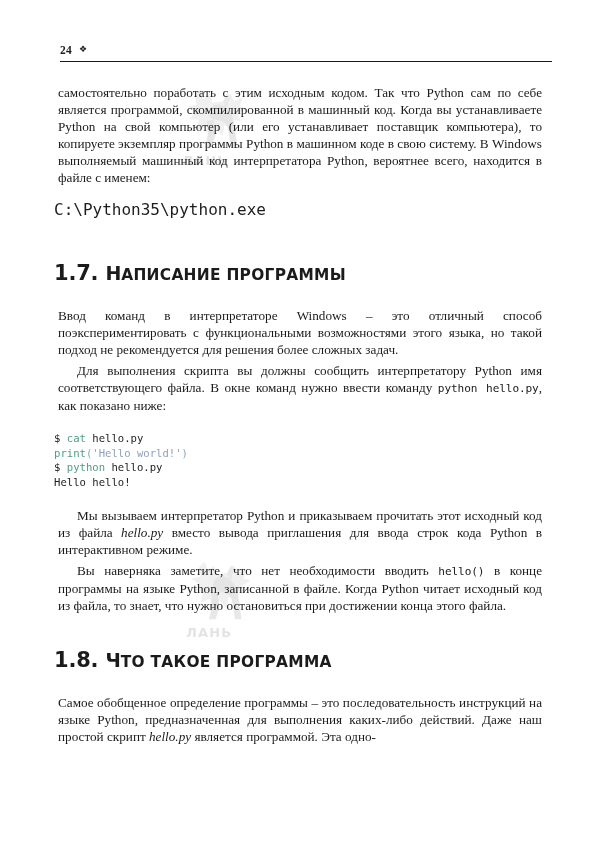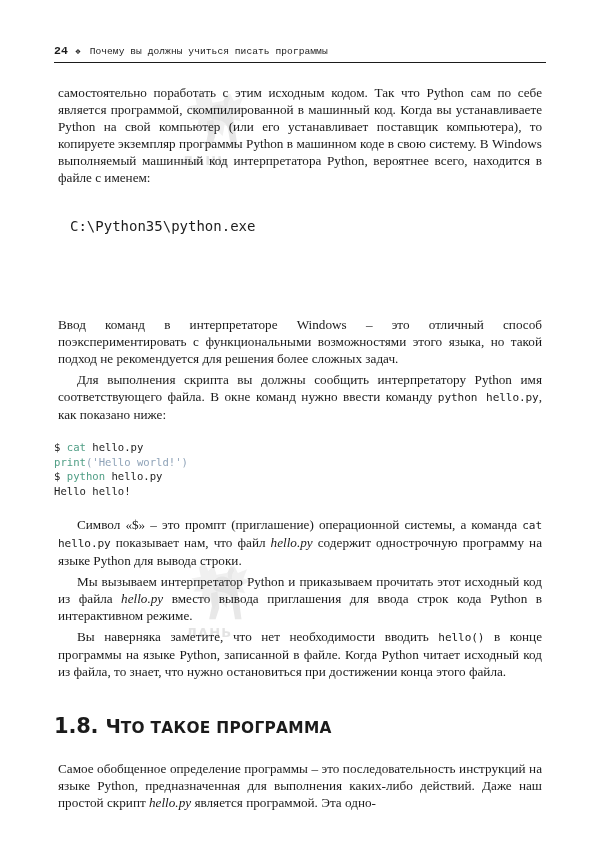--- a/index.html
+++ b/index.html
@@ -13,27 +13,27 @@
     height: 855px;
     background: #ffffff;
     overflow: hidden;
     font-family: "Liberation Serif", "DejaVu Serif", serif;
     color: #1a1a1a;
   }
 
   
   .running-head {
     position: absolute;
-    left: 54px;
+    left: 60px;
     top: 44px;
     width: 492px;
     display: flex;
-    align-items: flex-end;
+    align-items: flex-start;
     gap: 7px;
-    font-family: Liberation Mono, monospace;
+    font-family: Liberation Serif, serif;
     font-size: 10.5px;
     color: #1b1b1b;
     padding-bottom: 5px;
     border-bottom: 1.4px solid #1b1b1b;
     box-sizing: border-box;
   }
   .running-head .folio {
     font-weight: bold;
     font-size: 11.5px;
     letter-spacing: 0.2px;
@@ -84,23 +84,23 @@
     font-size: 10.6px;
     line-height: 14.6px;
     color: #1d1d1d;
     white-space: pre;
   }
   .codeblock .cmd   { color: #4f9e85; }
   .codeblock .str   { color: #8fa3b8; }
   .codeblock .punct { color: #8fa3b8; }
 
   .code-path {
-    margin: 16px;
+    margin: 0;
     font-family: "DejaVu Sans Mono", "Liberation Mono", monospace;
-    font-size: 14px;
+    font-size: 16px;
     line-height: 14.6px;
     color: #1d1d1d;
     white-space: pre;
   }
 
   
   h2.section-heading {
     margin: 0;
     font-family: "DejaVu Sans", "Liberation Sans", sans-serif;
     font-weight: bold;
@@ -172,48 +172,47 @@
         <path d="M34 34 L36 52 L32 64 L25 64 L28 50 L27 36 Z" opacity="0.85"></path>
         <path d="M46 20 C44 14 46 8 50 6 L52 12 C50 14 49 17 50 21 Z" opacity="0.7"></path>
       </g>
     </svg>
     <div class="wm-label">ЛАНЬ</div>
   </div>
 
   <div class="running-head">
     <span class="folio">24</span>
     <span class="ornament">❖</span>
-    <span class="rh-title">Почему вы должны учиться писать программы</span>
   </div>
 
   <div class="body">
 
     <p class="para noindent"><span>самостоятельно поработать с этим исходным кодом. Так что Python сам по себе является программой, скомпилированной в машинный код. Когда вы устанавливаете Python на свой компьютер (или его устанавливает поставщик компьютера), то копируете экземпляр программы Python в машинном коде в свою систему. В Windows выполняемый машинный код интерпретатора Python, вероятнее всего, находится в файле с именем:</span></p>
 
     <div class="sp-code-before"></div>
     <p class="code-path">C:\Python35\python.exe</p>
     <div class="sp-code-after"></div>
 
 
     <div class="sp-head-before"></div>
+    <h2 class="section-heading"><span class="num">1.7.</span> <span class="cap-first">Н</span><span class="smallcaps">аписание программы</span></h2>
     <div class="sp-head-after"></div>
 
     <p class="para noindent"><span>Ввод команд в интерпретаторе Windows – это отличный способ поэкспериментировать с функциональными возможностями этого языка, но такой подход не рекомендуется для решения более сложных задач.</span></p>
 
 
     <p class="para indent"><span>Для выполнения скрипта вы должны сообщить интерпретатору Python имя соответствующего файла. В окне команд нужно ввести команду </span><span class="mono">python hello.py</span><span>, как показано ниже:</span></p>
 
     <div class="sp-code-before"></div>
     <pre class="codeblock"><span>$ </span><span class="cmd">cat</span><span> hello.py</span>
 <span class="cmd">print</span><span class="punct">(</span><span class="str">'Hello world!'</span><span class="punct">)</span>
 <span>$ </span><span class="cmd">python</span><span> hello.py</span>
 <span>Hello hello!</span></pre>
     <div class="sp-code-after"></div>
 
-    <p class="para indent"><span>Символ «$» – это промпт (приглашение) операционной системы, а команда </span><span class="mono">cat hello.py</span><span> показывает нам, что файл </span><span class="ital">hello.py</span><span> содержит однострочную программу на языке Python для вывода строки.</span></p>
 
     <p class="para indent"><span>Мы вызываем интерпретатор Python и приказываем прочитать этот исходный код из файла </span><span class="ital">hello.py</span><span> вместо вывода приглашения для ввода строк кода Python в интерактивном режиме.</span></p>
 
     <p class="para indent"><span>Вы наверняка заметите, что нет необходимости вводить </span><span class="mono">hello()</span><span> в конце программы на языке Python, записанной в файле. Когда Python читает исходный код из файла, то знает, что нужно остановиться при достижении конца этого файла.</span></p>
 
     <div class="sp-head-before"></div>
     <h2 class="section-heading"><span class="num">1.8.</span> <span class="cap-first">Ч</span><span class="smallcaps">то такое программа</span></h2>
     <div class="sp-head-after"></div>
 
     <p class="para noindent"><span>Самое обобщенное определение программы – это последовательность инструкций на языке Python, предназначенная для выполнения каких-либо действий. Даже наш простой скрипт </span><span class="ital">hello.py</span><span> является программой. Эта одно-</span></p>

